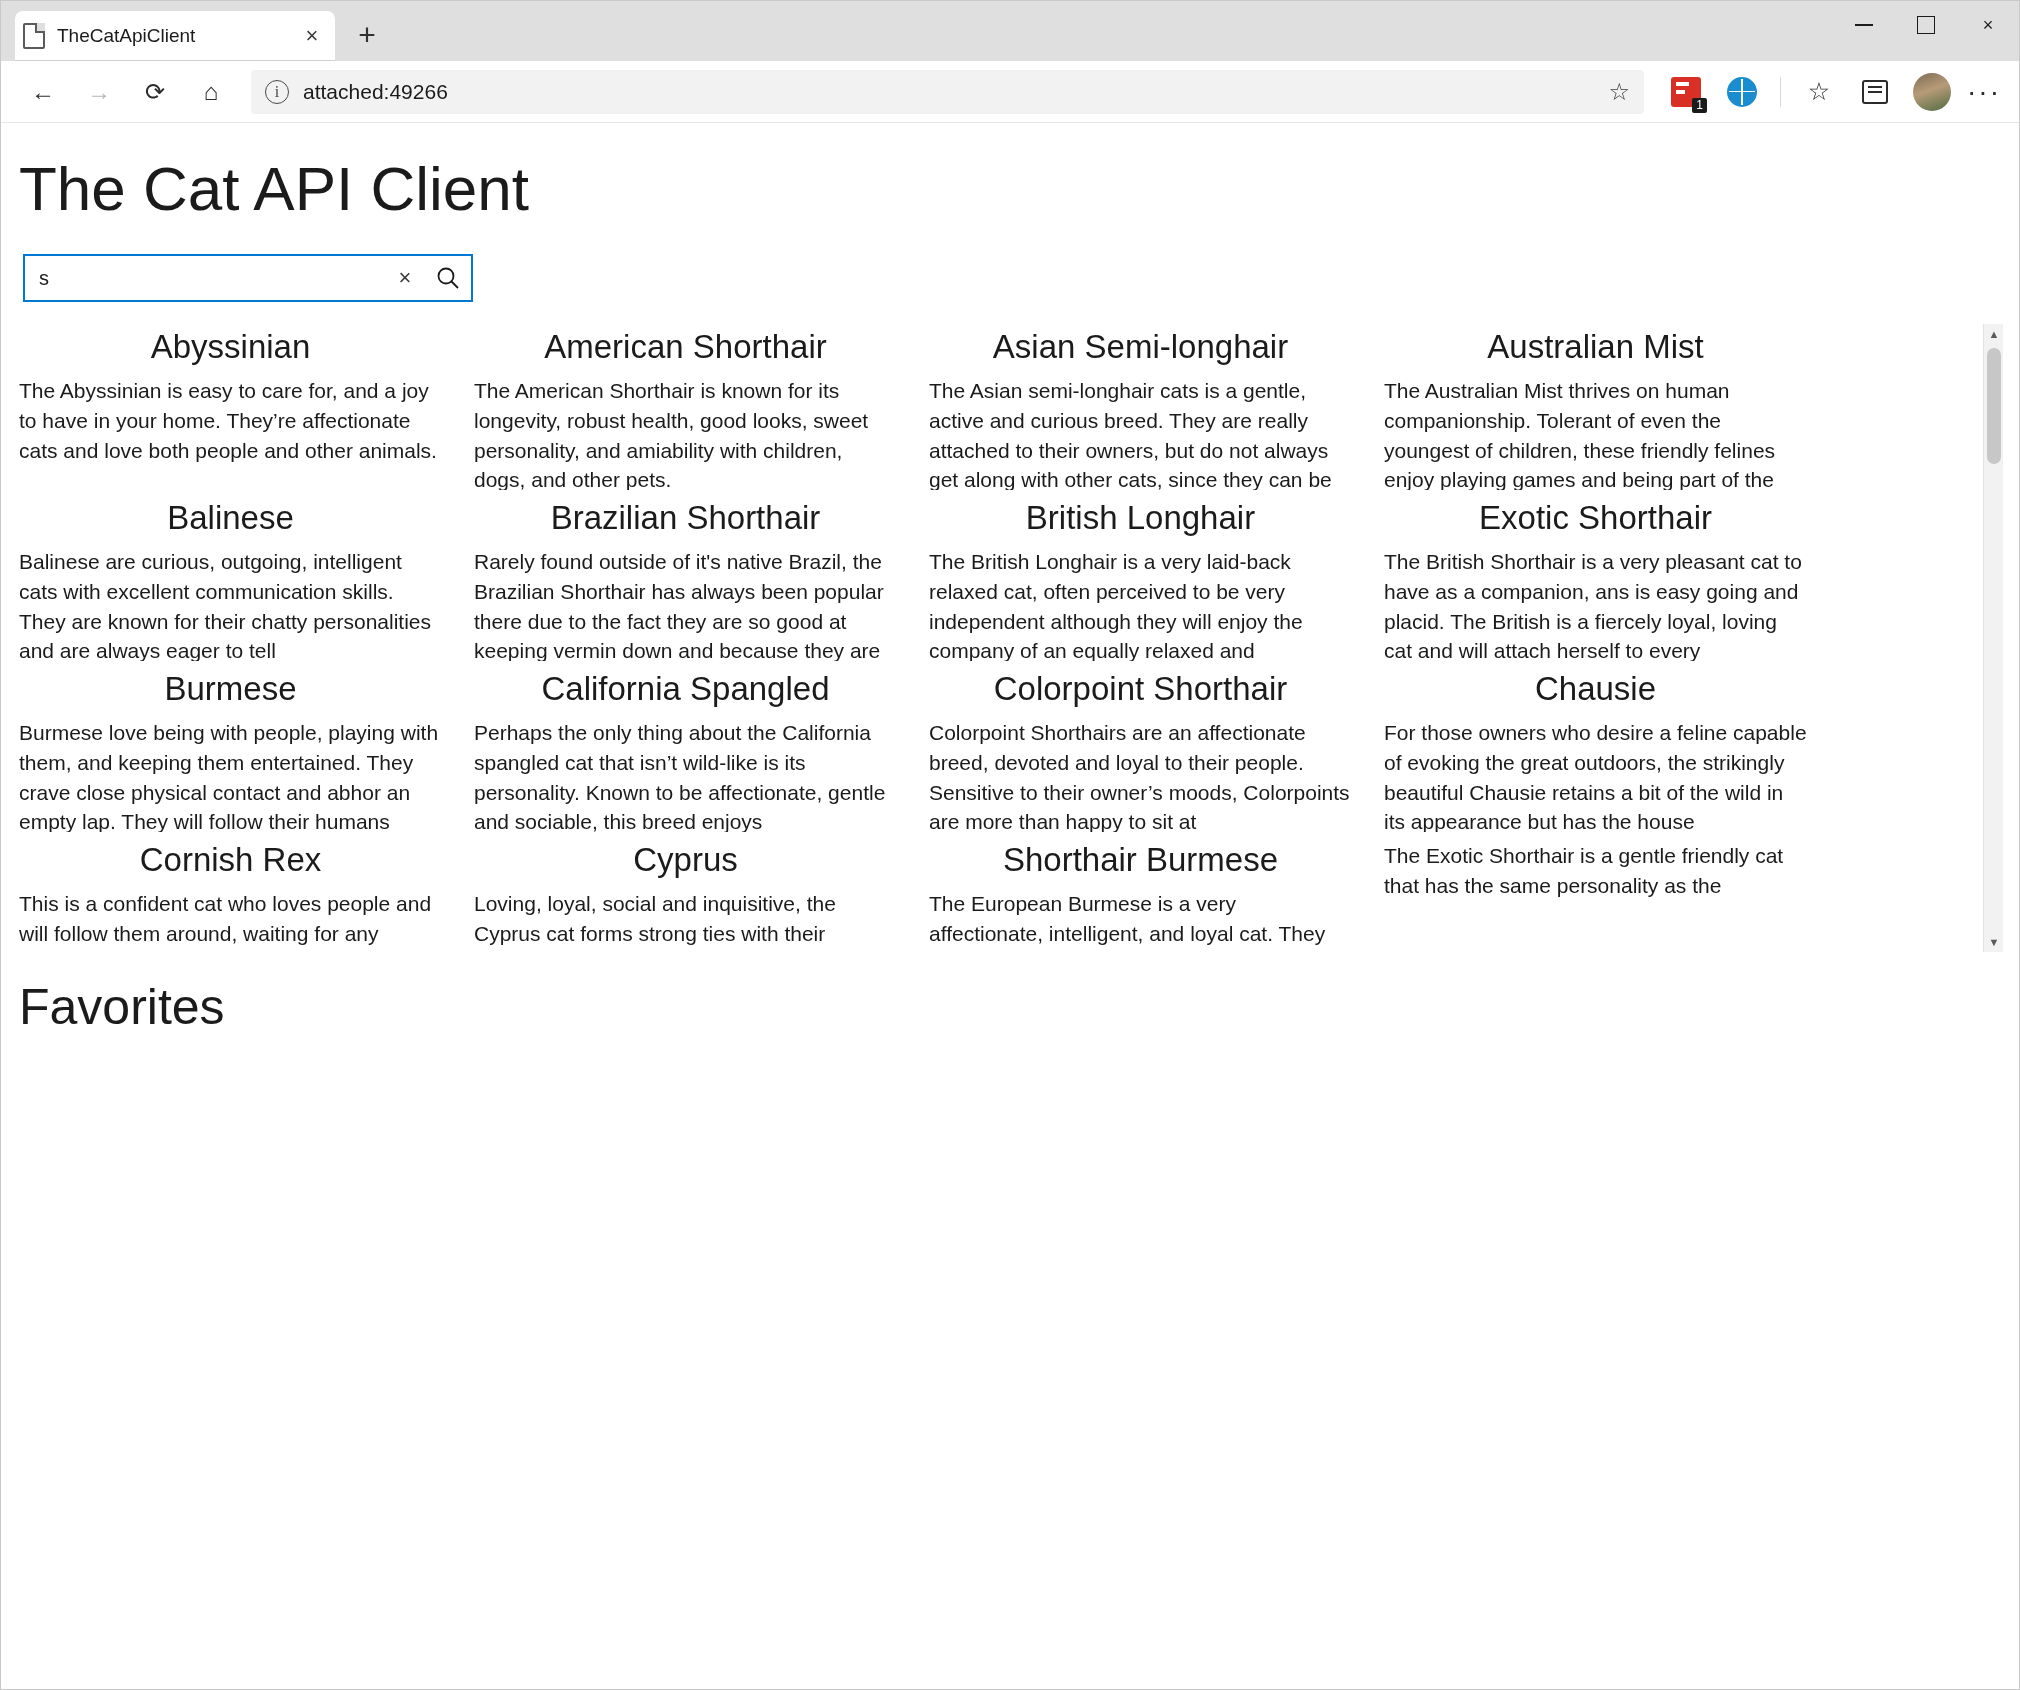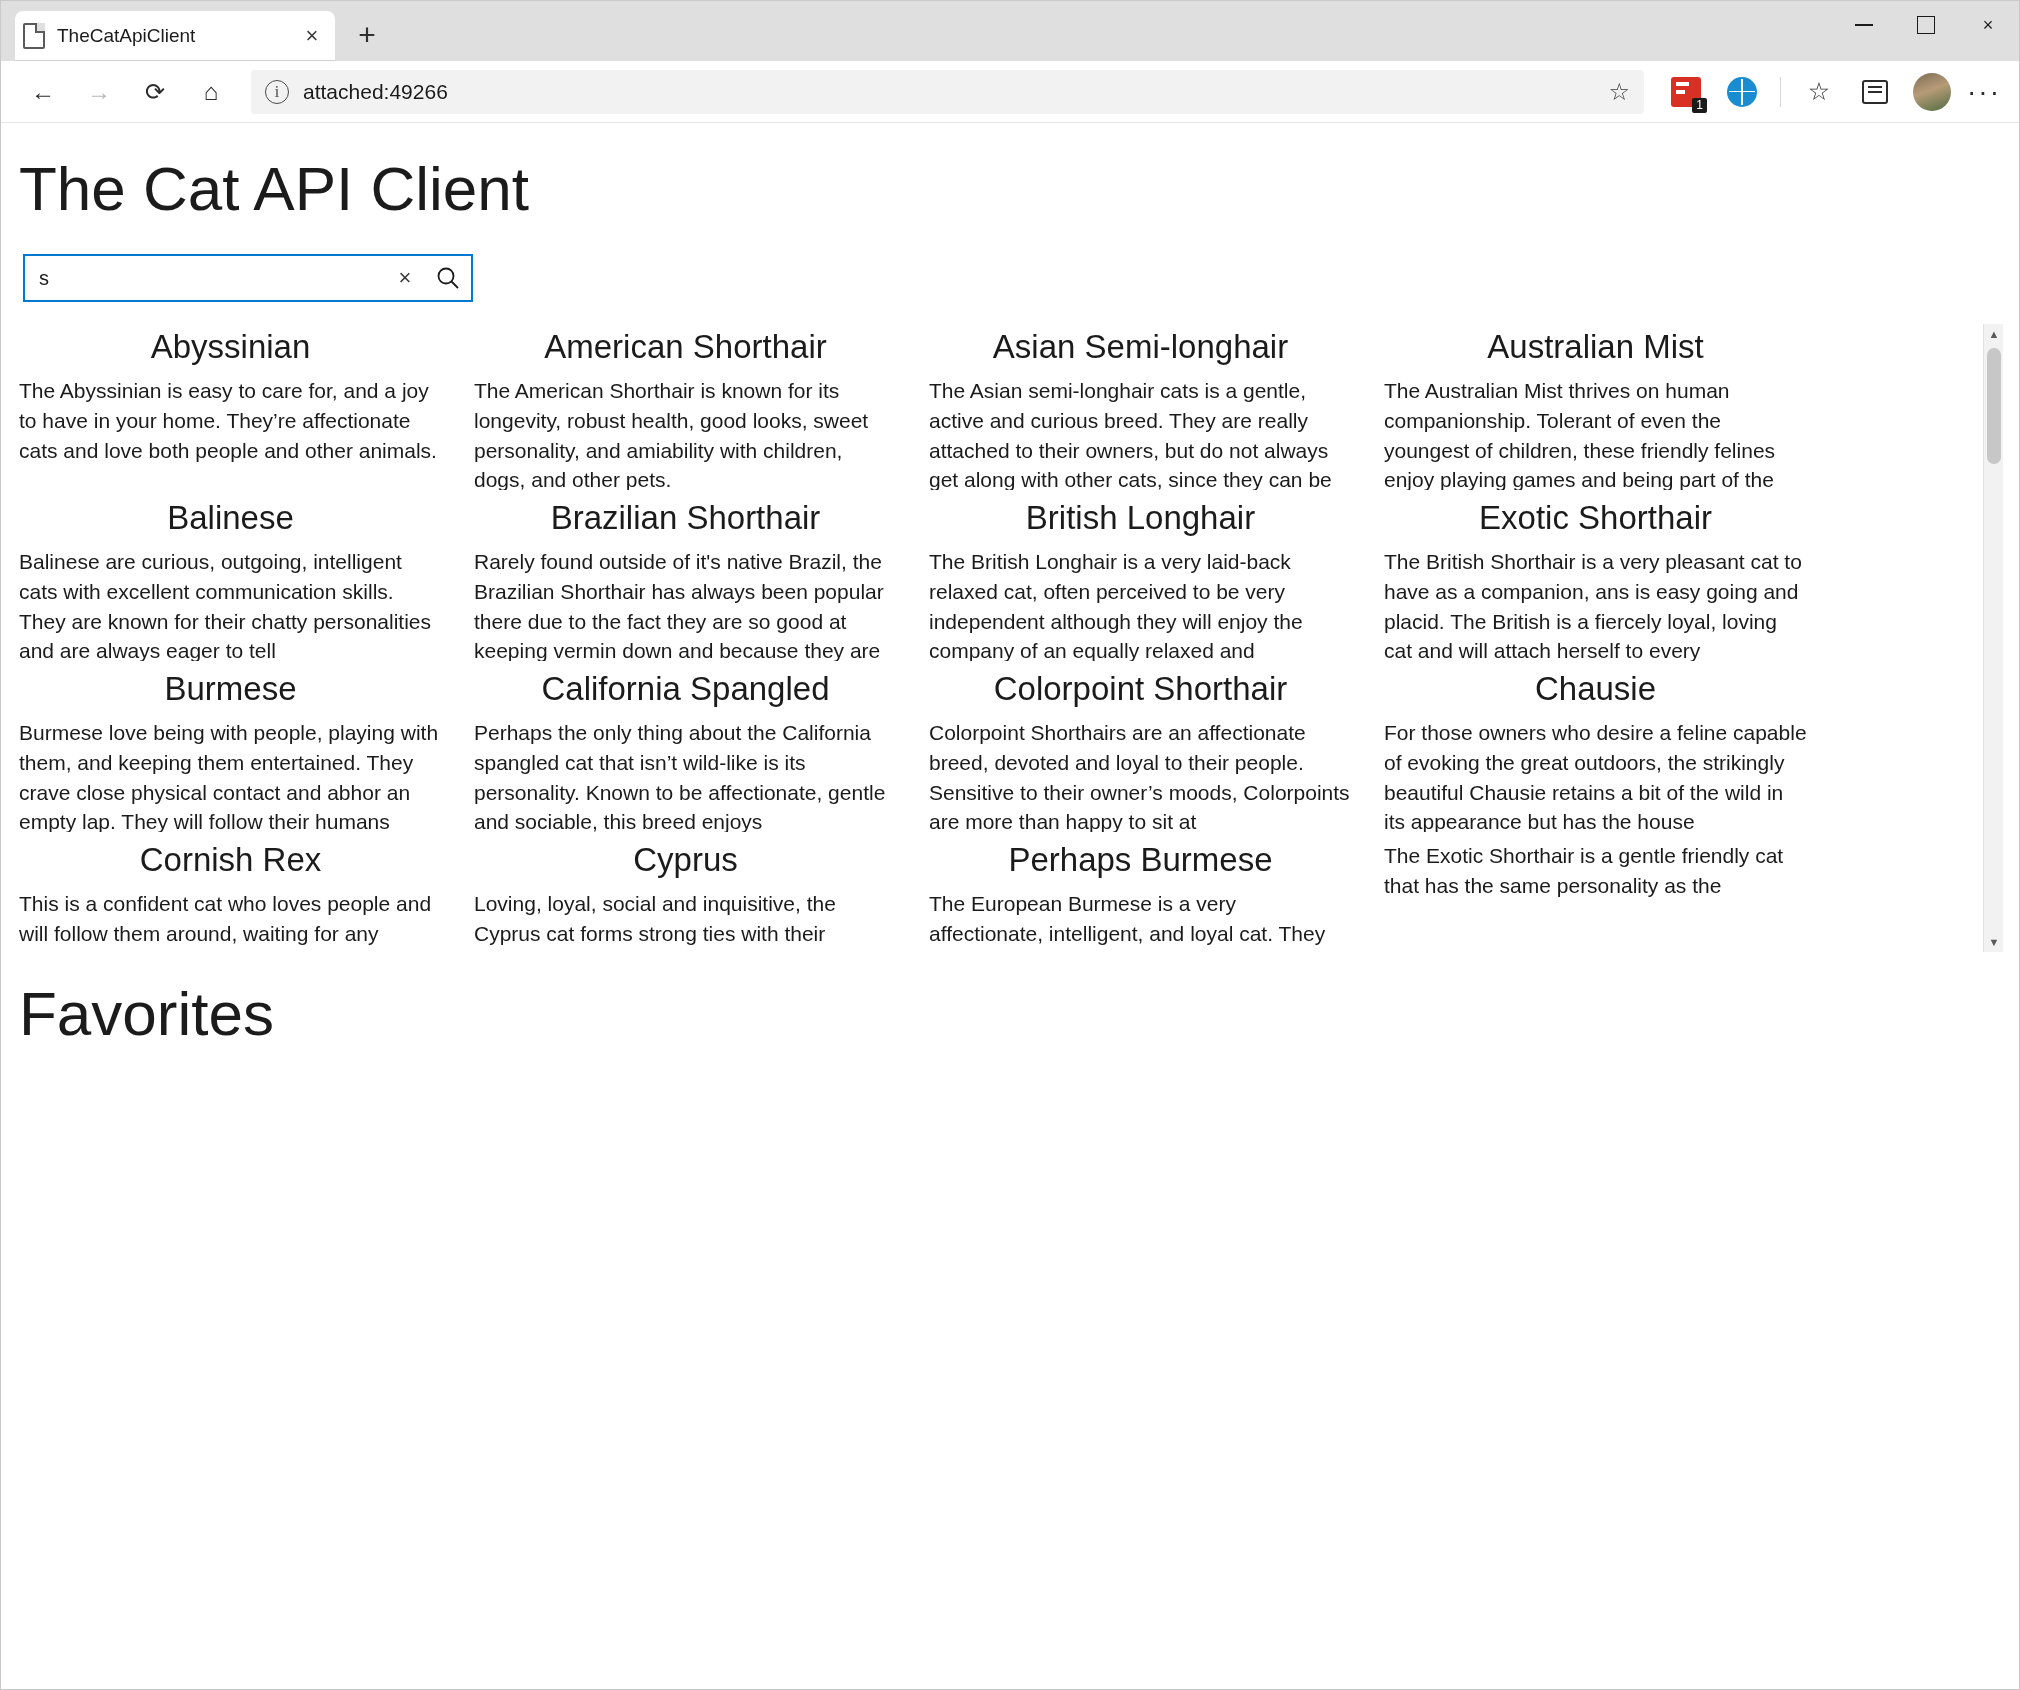--- a/index.html
+++ b/index.html
@@ -263,21 +263,21 @@
     font-size: 11px; color: #5a5a5a;
   }
   .sb-arrow.bottom { position: absolute; bottom: 0; left: 0; }
   .sb-thumb {
     position: absolute; left: 3px; top: 24px;
     width: 14px; height: 116px;
     background: #c7c7c7; border-radius: 7px;
   }
 
   .favorites-title {
-    font-size: 62px; font-weight: 300; color: #1b1b1b;
+    font-size: 50px; font-weight: 300; color: #1b1b1b;
     margin: 26px 0 0 18px;
   }
 </style>
 </head>
 <body>
 
 <div class="window">
 
   <div class="titlebar">
     <div class="tab">
@@ -394,21 +394,21 @@
 
         <div class="breed">
           <div class="breed-name">Cornish Rex</div>
           <div class="breed-desc">This is a confident cat who loves people and will follow them around, waiting for any</div>
         </div>
         <div class="breed">
           <div class="breed-name">Cyprus</div>
           <div class="breed-desc">Loving, loyal, social and inquisitive, the Cyprus cat forms strong ties with their</div>
         </div>
         <div class="breed">
-          <div class="breed-name">Perhaps Burmese</div>
+          <div class="breed-name">Shorthair Burmese</div>
           <div class="breed-desc">The European Burmese is a very affectionate, intelligent, and loyal cat. They</div>
         </div>
         <div class="breed">
           <div class="breed-desc">The Exotic Shorthair is a gentle friendly cat that has the same personality as the</div>
         </div>
       </div>
 
       <div class="scrollbar">
         <div class="sb-arrow">▲</div>
         <div class="sb-thumb"></div>

